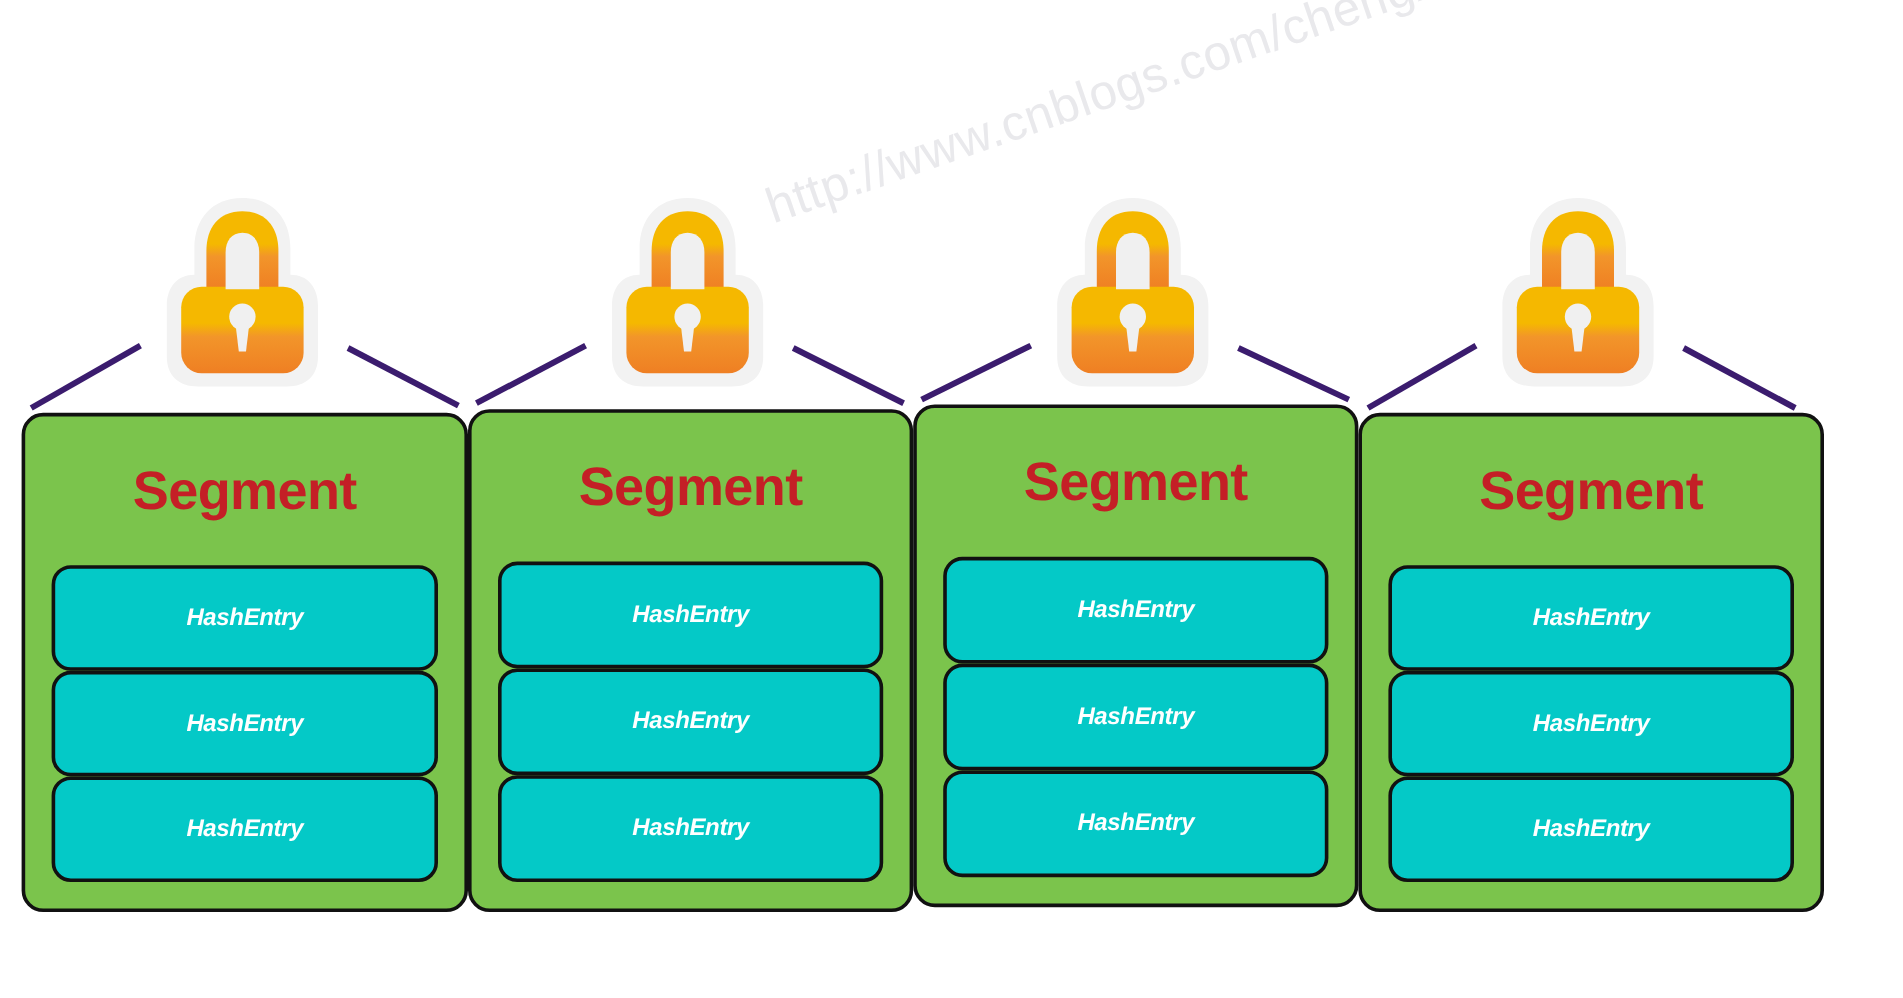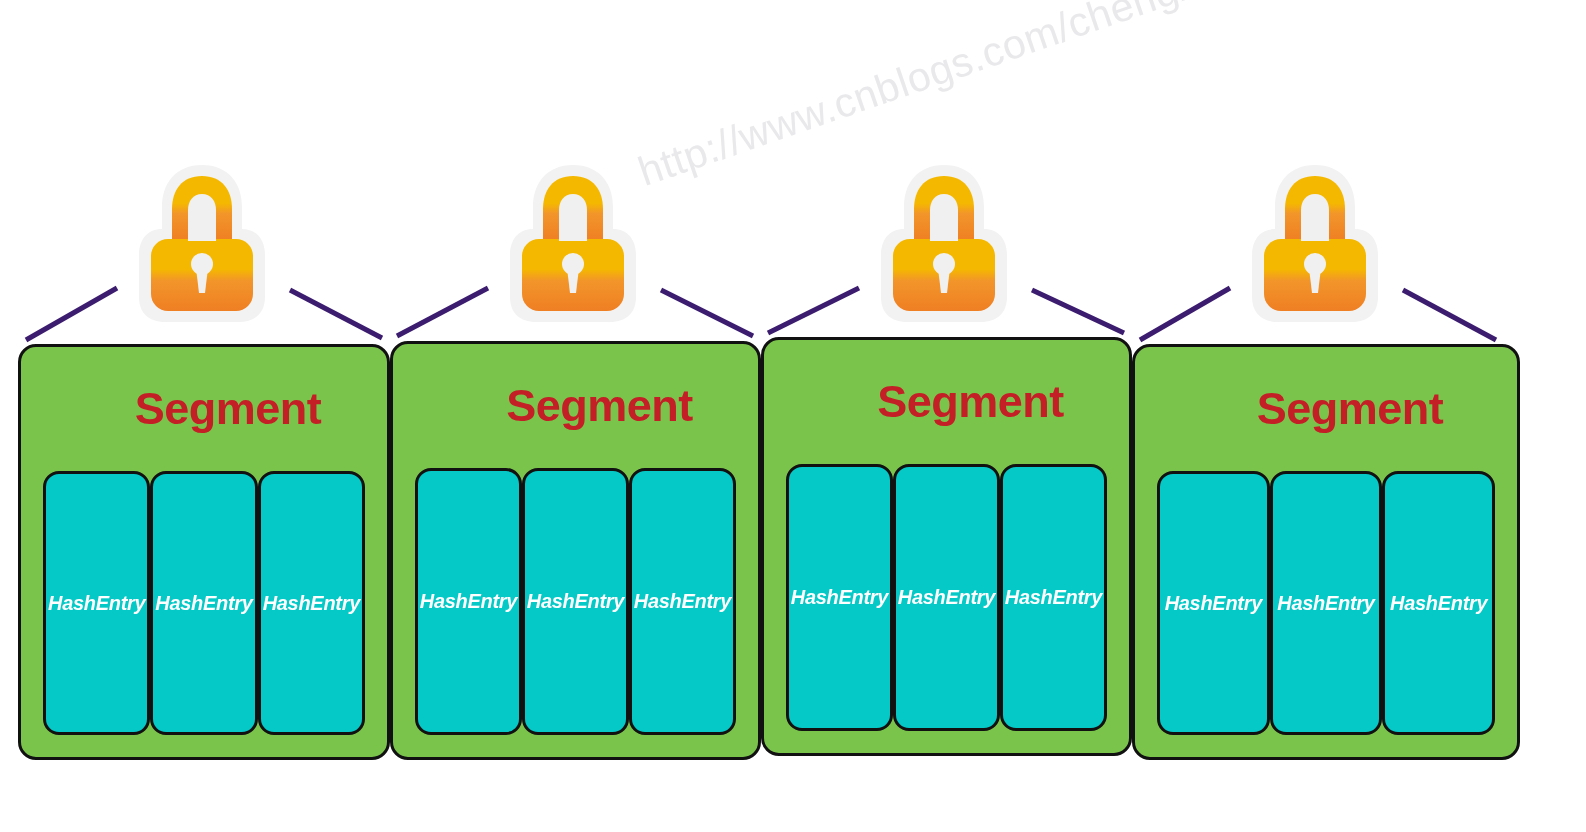--- a/index.html
+++ b/index.html
@@ -89,29 +89,29 @@
     left: 0;
     width: 100%;
     text-align: center;
     top: 36px;
     font-family: "Liberation Sans", sans-serif;
     font-size: 45px;
     font-weight: 700;
     color: #c41f26;
     letter-spacing: -0.5px;
     white-space: nowrap;
-    margin-left: 24px;
   }
   .entries {
     position: absolute;
     left: 22px;
     right: 22px;
     top: 124px;
     bottom: 22px;
     display: flex;
+    flex-direction: column;
     gap: 0px;
   }
   .entry {
     flex: 1 1 0;
     background: #04c9c7;
     border: 3px solid #111111;
     border-radius: 16px;
     box-sizing: border-box;
     display: flex;
     align-items: center;

